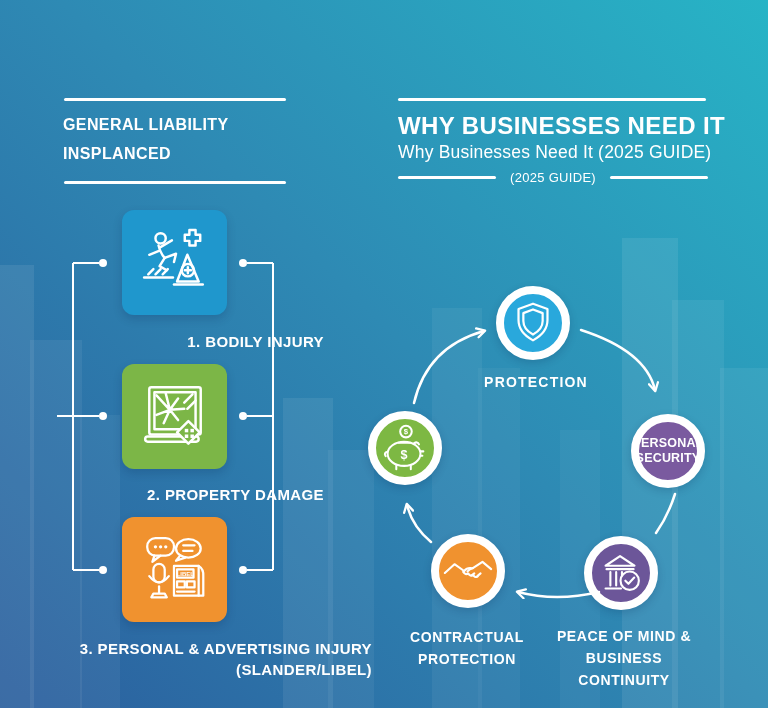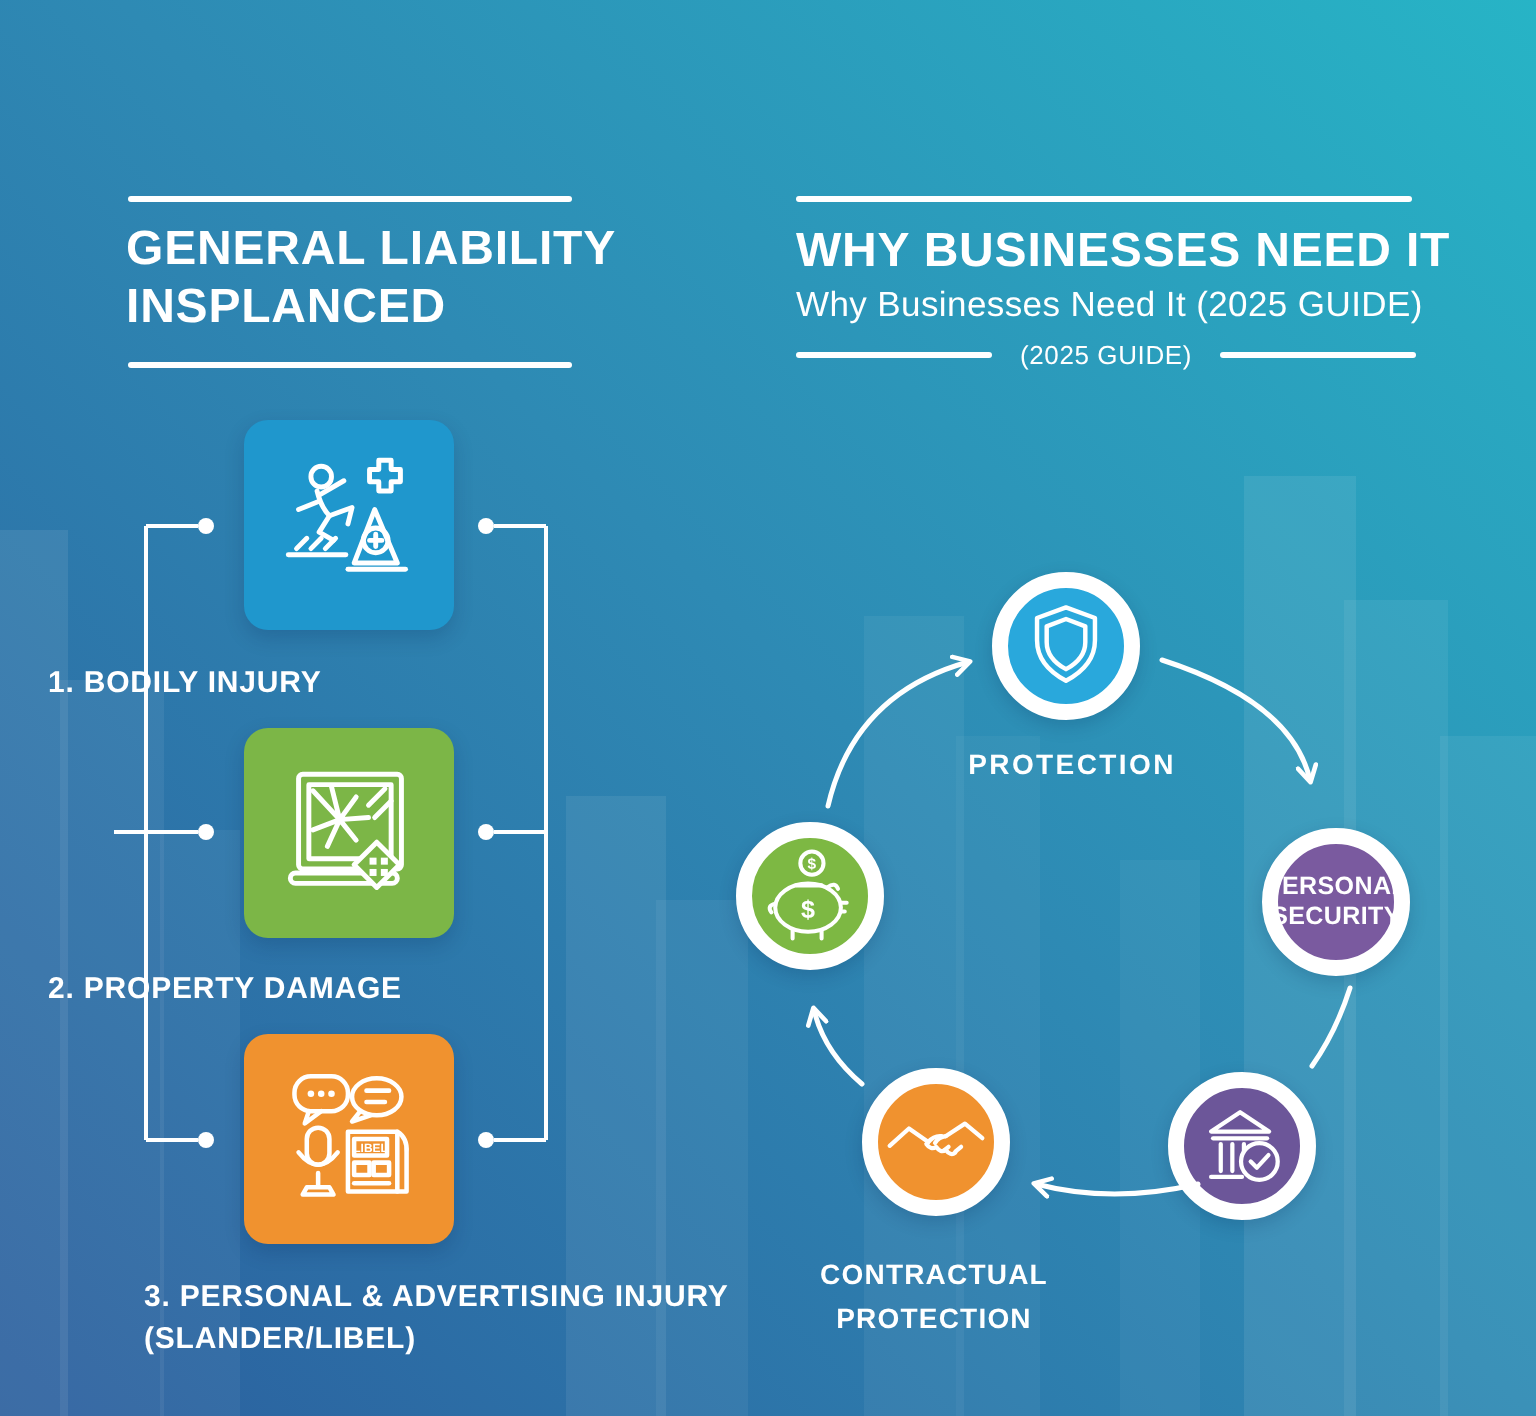--- a/index.html
+++ b/index.html
@@ -14,25 +14,25 @@
   .bld.win {
     background-image:
       repeating-linear-gradient(to right, rgba(255,255,255,.5) 0 4px, transparent 4px 12px),
       repeating-linear-gradient(to bottom, rgba(255,255,255,.5) 0 3px, transparent 3px 11px);
   }
   
   .cap { color:#fff; font-weight:700; letter-spacing:.4px; }
   .rule { position:absolute; height:2.5px; background:#fff; border-radius:2px; }
   
   .l-heading { position:absolute; left:63px; top:110px; width:240px;
-    font-size:24px; font-weight:700; line-height:29px; letter-spacing:.4px; white-space:nowrap; }
+    font-size:16px; font-weight:700; line-height:29px; letter-spacing:.4px; white-space:nowrap; }
   .item-box { position:absolute; left:122px; width:105px; height:105px; border-radius:12px;
     display:flex; align-items:center; justify-content:center;
     box-shadow:0 4px 10px rgba(0,30,70,.18); }
-  .item-label { position:absolute; left:24px; width:300px; text-align:left;
+  .item-label { position:absolute; left:24px; width:300px; text-align:right;
     font-size:15px; line-height:21px; }
   
   .r-heading { position:absolute; left:398px; top:112px; width:310px; text-align:center;
     font-size:24px; font-weight:700; letter-spacing:.4px; white-space:nowrap; }
   .r-subheading { position:absolute; left:398px; top:142px; width:310px; text-align:center;
     font-size:17.5px; font-weight:400; letter-spacing:.2px; white-space:nowrap; }
   .badge-row { position:absolute; left:398px; top:170px; width:310px;
     display:flex; align-items:center; gap:14px; }
   .badge-row .mini-rule { flex:1; height:2.5px; background:#fff; border-radius:2px; }
   .badge-text { font-size:13px; font-weight:400; letter-spacing:.3px; white-space:nowrap; }
@@ -159,20 +159,25 @@
   <div class="node" style="left: 584px; top: 536px; background: rgb(108, 86, 153);">
     <svg width="56" height="56" viewBox="0 0 58 58" fill="none" stroke="#fff" stroke-width="2.2" stroke-linecap="round" stroke-linejoin="round">
       <path d="M13 21.5 L28 11.5 L43 21.5 Z"></path>
       <path d="M14 25 H42"></path>
       <path d="M18 28 V42 M24 28 V42 M30 28 V40"></path>
       <path d="M13 45 H29"></path>
       <circle cx="38" cy="37" r="9.5" fill="#6c5699"></circle>
       <path d="M33.5 37 l3.2 3.2 l6 -6.5"></path>
     </svg>
   </div>
+  <div class="cycle-label cap" style="left:541px;top:625px;width:166px;">
+    <div>PEACE OF MIND &amp;</div>
+    <div>BUSINESS</div>
+    <div>CONTINUITY</div>
+  </div>
 
   <div class="node" style="left: 431px; top: 534px; background: rgb(240, 146, 47);">
     <svg width="56" height="56" viewBox="0 0 58 58" fill="none" stroke="#fff" stroke-width="2.2" stroke-linecap="round" stroke-linejoin="round">
       <path d="M5 31 L15 22 L25 29"></path>
       <path d="M53 27 L44 19.5 L34 26"></path>
       <path d="M25 29 q3 -3.5 7 -3"></path>
       <path d="M24 30 q2.5 3.5 5 1.5 q2.5 3.5 5 1.5 q2.5 3.5 5 1.5"></path>
       <path d="M34 26 q-3.5 .5 -5.5 3.5"></path>
       <path d="M39 34 l3 -2.5 M33 33.5 l2.5 -2"></path>
     </svg>

